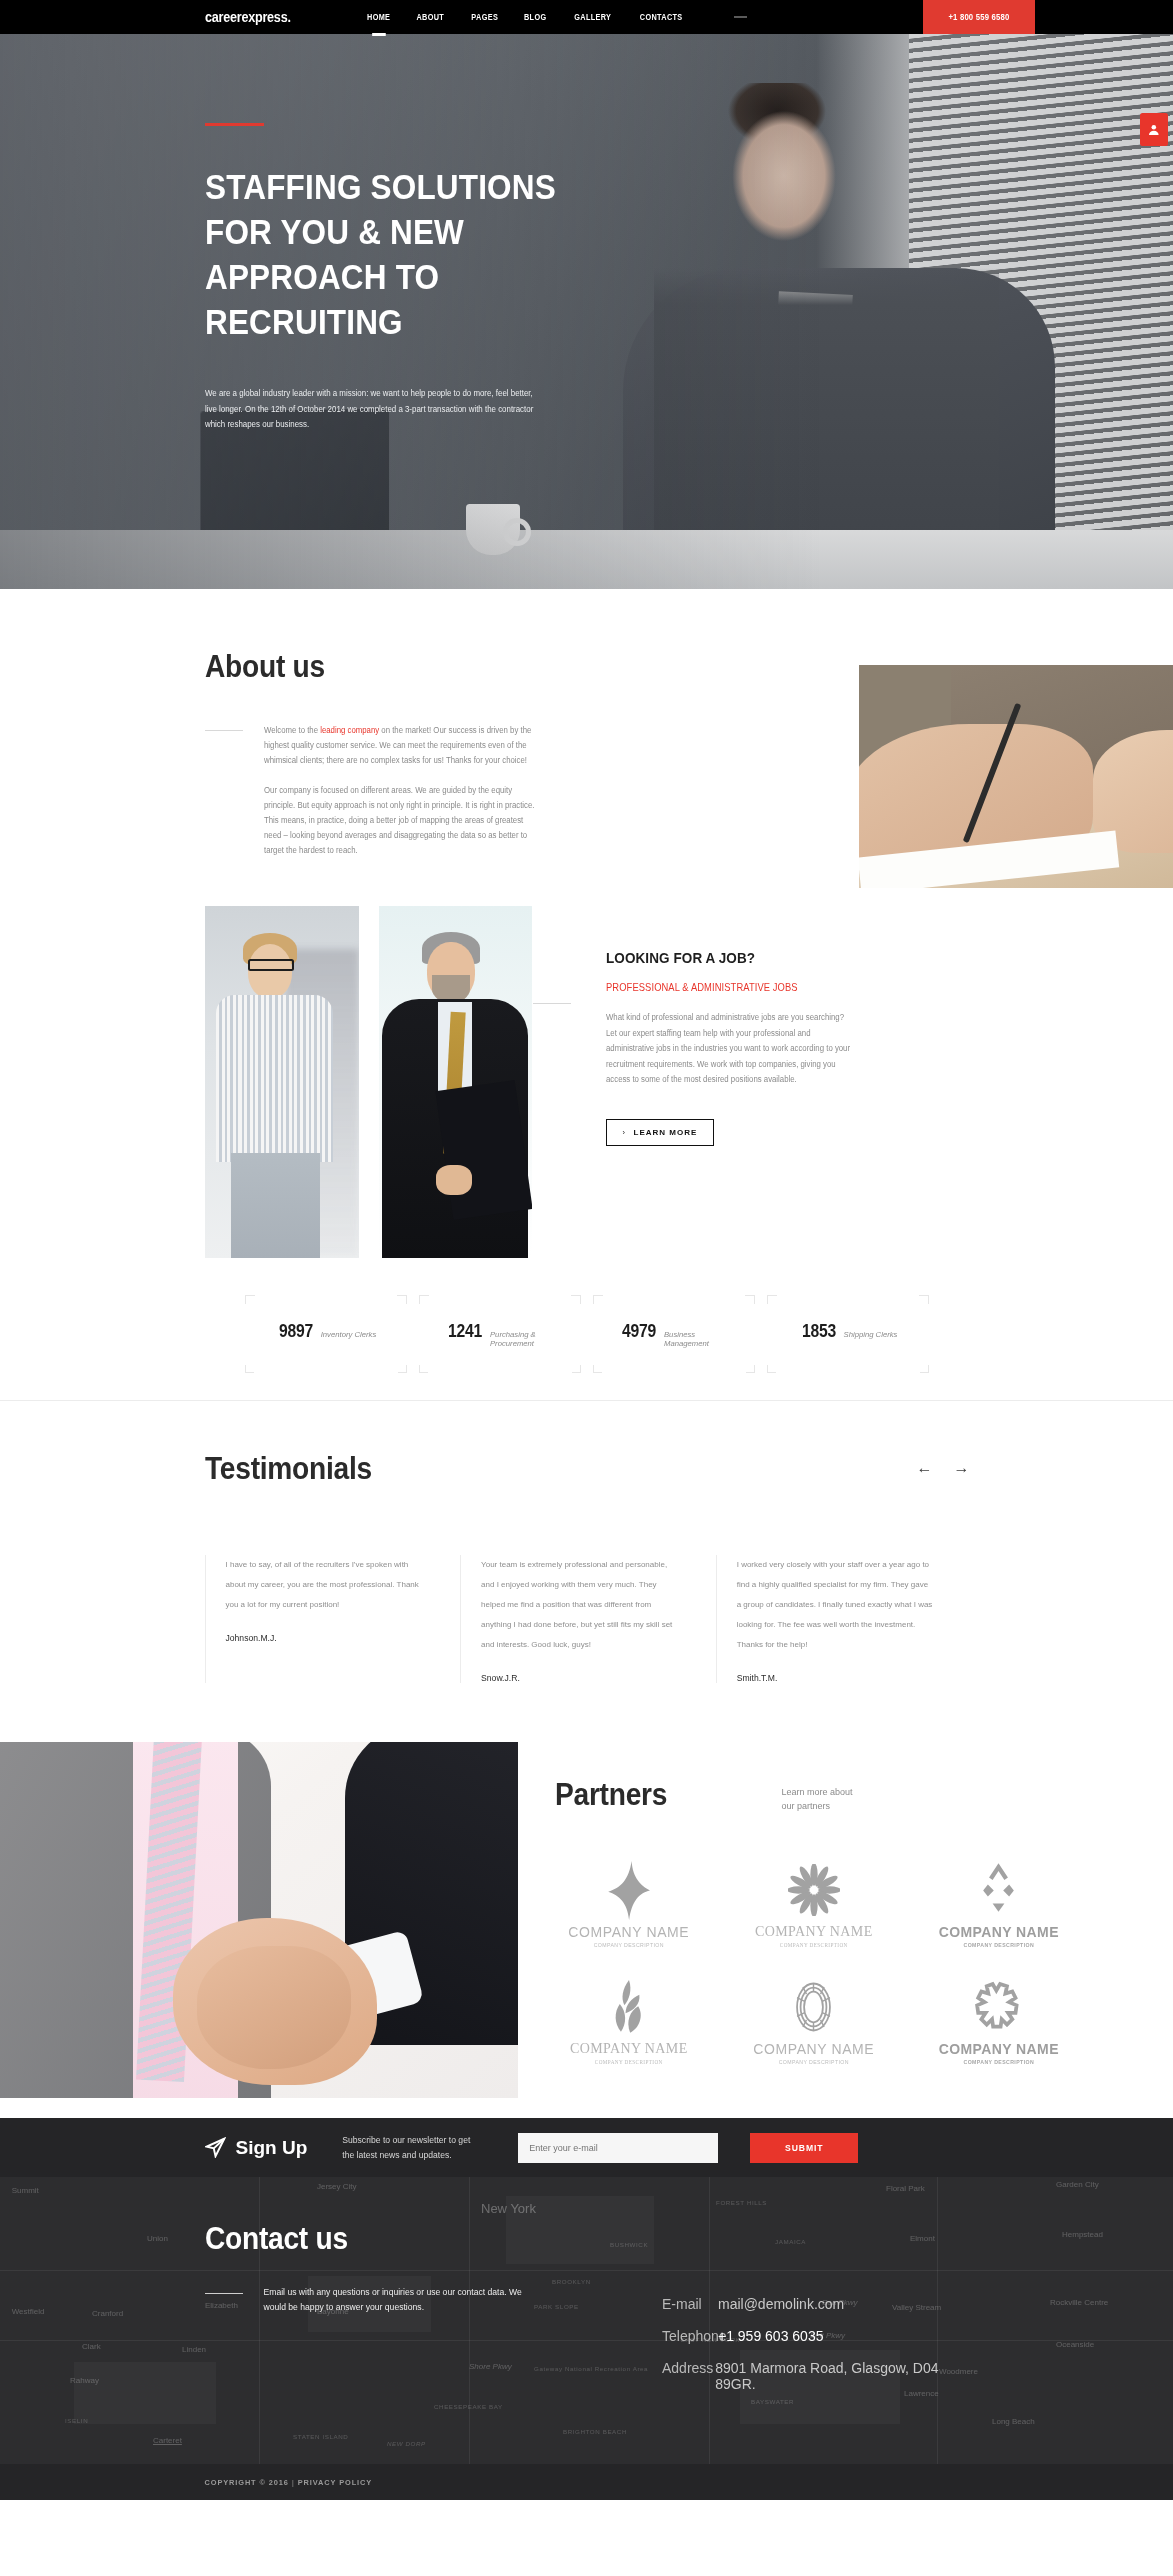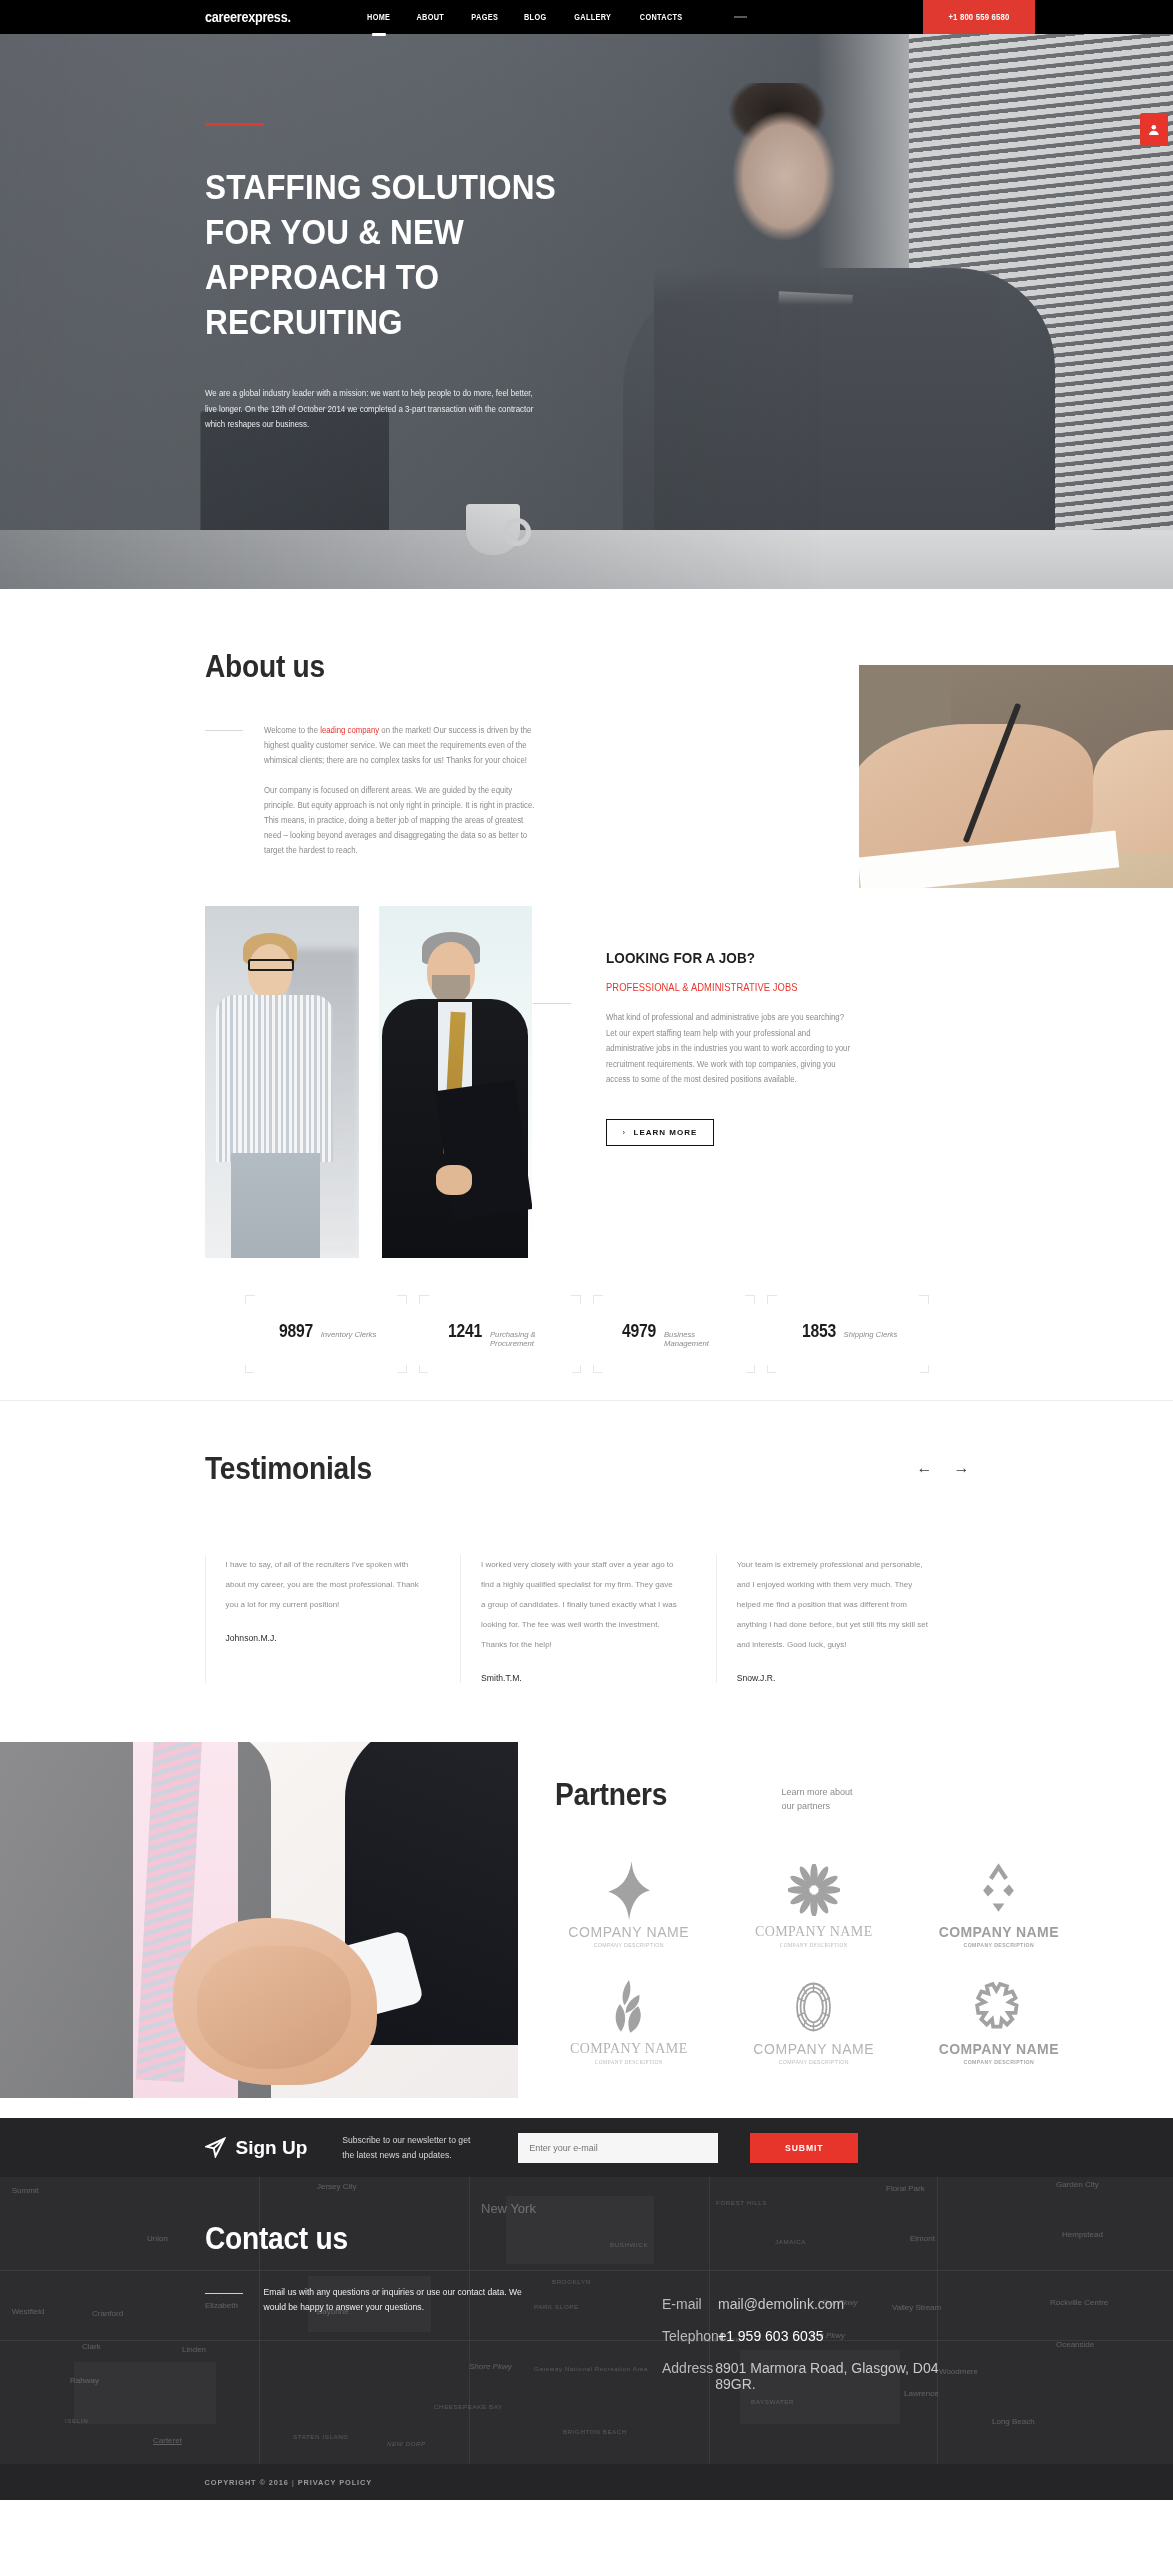--- a/index.html
+++ b/index.html
@@ -431,26 +431,26 @@
           <span>←</span>
           <span>→</span>
         </div>
       </div>
       <div class="testi-row">
         <div class="testi-card">
           <div class="t-text">I have to say, of all of the recruiters I've spoken with about my career, you are the most professional. Thank you a lot for my current position!</div>
           <div class="t-name">Johnson.M.J.</div>
         </div>
         <div class="testi-card">
+          <div class="t-text">Your team is extremely professional and personable, and I enjoyed working with them very much. They helped me find a position that was different from anything I had done before, but yet still fits my skill set and interests. Good luck, guys!</div>
+          <div class="t-name">Snow.J.R.</div>
+        </div>
+        <div class="testi-card">
           <div class="t-text">I worked very closely with your staff over a year ago to find a highly qualified specialist for my firm. They gave a group of candidates. I finally tuned exactly what I was looking for. The fee was well worth the investment. Thanks for the help!</div>
           <div class="t-name">Smith.T.M.</div>
-        </div>
-        <div class="testi-card">
-          <div class="t-text">Your team is extremely professional and personable, and I enjoyed working with them very much. They helped me find a position that was different from anything I had done before, but yet still fits my skill set and interests. Good luck, guys!</div>
-          <div class="t-name">Snow.J.R.</div>
         </div>
       </div>
     </div>
   </div>
 
   <div class="partners-sec">
     <div class="shake">
       <div class="sh-suitL"></div>
         <div class="sh-shirtL"></div>
         <div class="sh-tie"></div>

